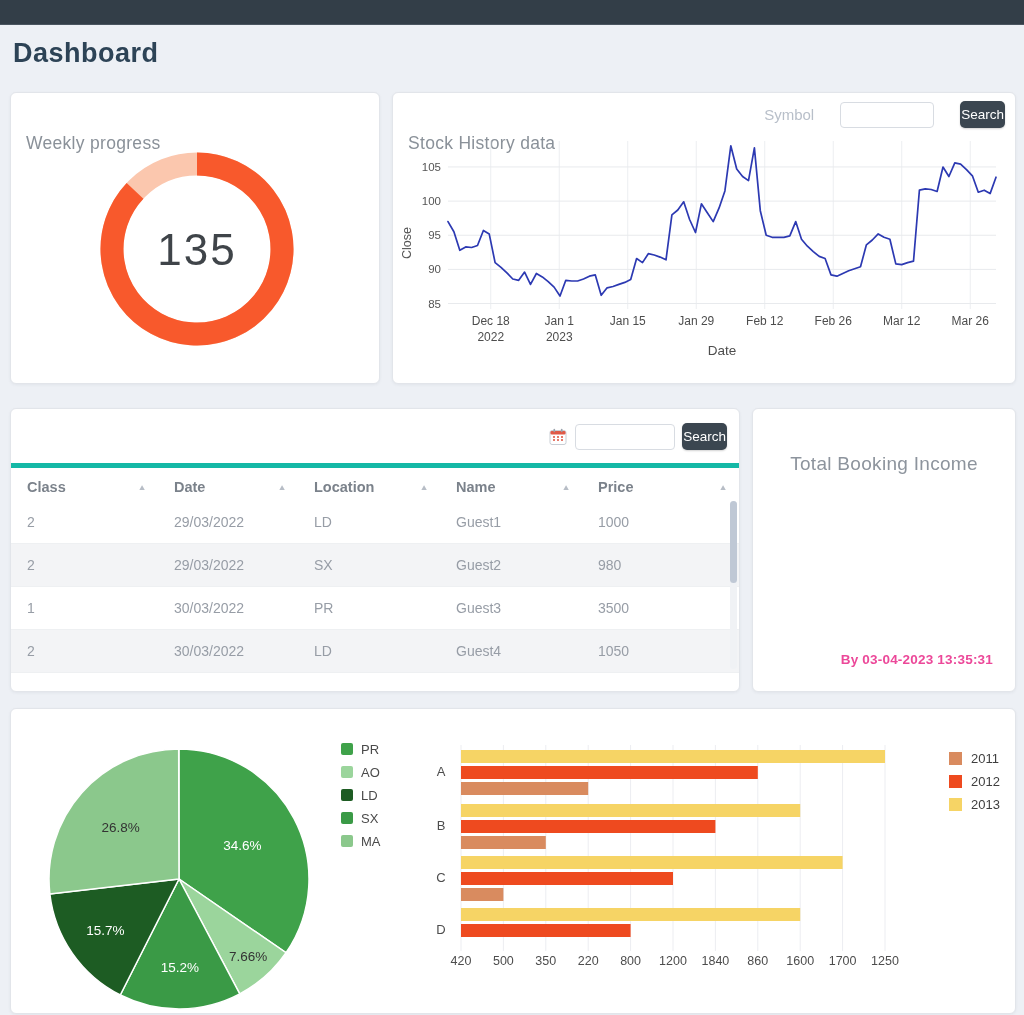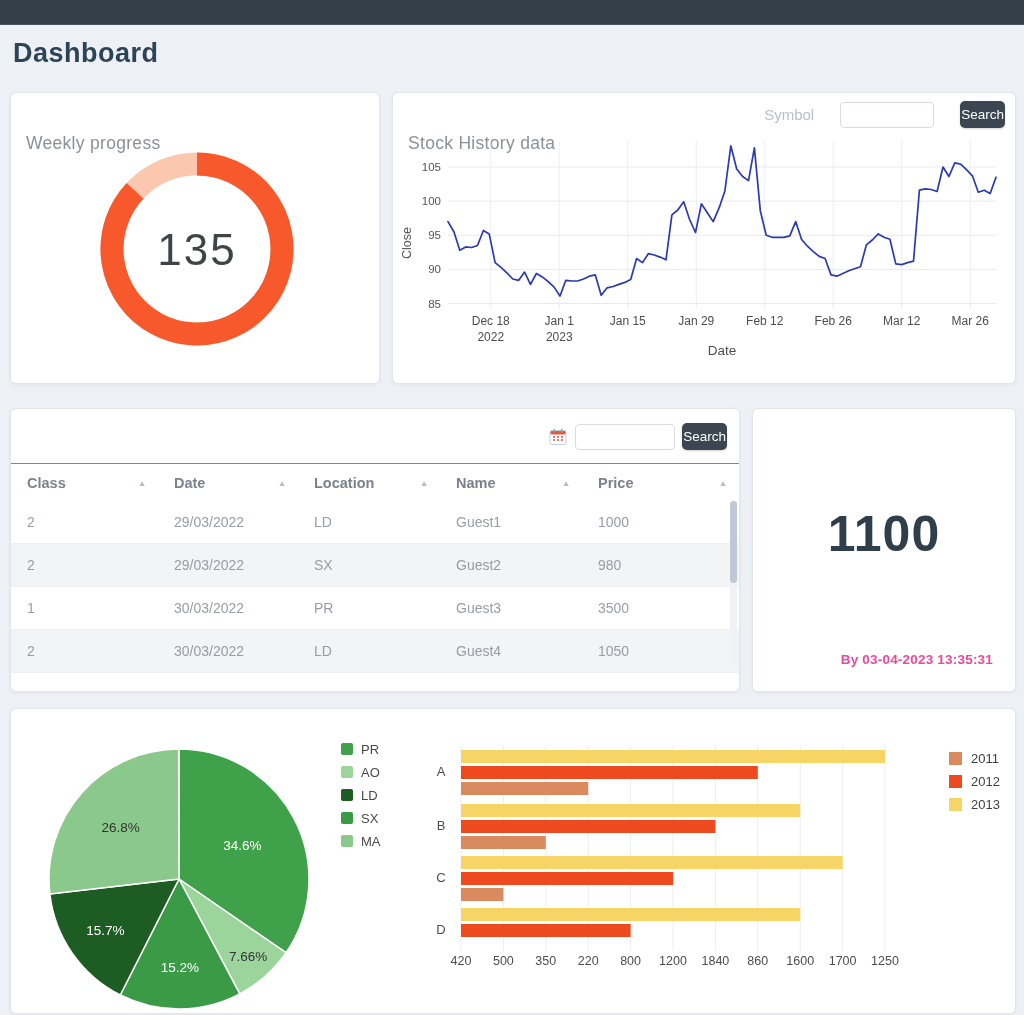--- a/index.html
+++ b/index.html
@@ -22,21 +22,21 @@
   .symbol-row{position:absolute;top:8px;right:10px;display:flex;align-items:center;gap:26px;}
   .field-label{font-size:15px;color:#b8bfc9;}
   .txt-input{width:80px;height:24px;border:1px solid #d8dce2;border-radius:4px;background:#fff;outline:none;padding:0 6px;font-size:13px;color:#555;}
   .btn-dark{background:#3b4650;color:#fff;border:none;border-radius:5px;font-size:13.5px;padding:6px 1px;cursor:pointer;box-shadow:0 1px 2px rgba(0,0,0,.18);font-family:inherit;}
   #stock-svg{position:absolute;left:4px;top:40px;}
   #donut-svg{position:absolute;left:0;top:36px;}
   
   .table-controls{position:absolute;top:14px;right:12px;display:flex;align-items:center;gap:7px;}
   .cal-btn{width:20px;height:20px;display:flex;align-items:center;justify-content:center;cursor:pointer;background:none;border:none;padding:0;}
   .date-input{width:86px;height:24px;border:1px solid #d8dce2;border-radius:4px;background:#fff;outline:none;padding:0 6px;font-size:13px;color:#555;}
-  .thead{position:absolute;left:0;right:0;top:54px;height:38px;border-top:1px solid #14b8a6;border-bottom:1px solid #e8eaee;
+  .thead{position:absolute;left:0;right:0;top:54px;height:38px;border-top:5px solid #14b8a6;border-bottom:1px solid #e8eaee;
     display:grid;grid-template-columns:147px 140px 142px 142px 157px;align-items:center;}
   .th-cell{display:flex;align-items:center;justify-content:space-between;padding:0 12px 0 16px;font-size:14.5px;color:#7b828b;font-weight:600;cursor:pointer;}
   .sort{font-size:8px;color:#b7bdc6;transform:scaleX(1.15);}
   .tbody{position:absolute;left:0;right:0;top:92px;}
   .trow{display:grid;grid-template-columns:147px 140px 142px 142px 157px;height:42px;align-items:center;border-bottom:1px solid #eef0f2;background:#fff;}
   .trow.striped{background:#f3f4f6;}
   .td{padding-left:16px;font-size:14px;color:#979da6;}
   .scrollbar{position:absolute;right:2px;top:92px;width:7px;height:168px;background:#f0f2f5;border-radius:4px;}
   .scroll-thumb{position:absolute;left:0;top:0;width:7px;height:82px;background:#bfc8d5;border-radius:4px;cursor:pointer;}
   
@@ -176,21 +176,21 @@
         <div class="td">Guest4</div>
         <div class="td">1050</div>
       </div>
     </div>
   <div class="scrollbar">
     <div class="scroll-thumb"></div>
   </div>
 </section>
 
 <section class="card" id="card-income">
-  <div class="income-value">1100</div>
+  <div class="income-title">Total Booking Income</div>
   <div class="income-byline">
     <span>By</span>
     <span>03-04-2023 13:35:31</span>
   </div>
 </section>
 
 <section class="card" id="card-bottom">
   <svg id="pie-svg" width="404" height="304" viewBox="0 0 404 304">
       <path d="M 168 170 L 168 40 A 130 130 0 0 1 275.05923769169556 243.74496338647836 Z" fill="#3fa24a" stroke="#ffffff" stroke-width="1.5"></path>
       <text x="231.29403876027055" y="141.24169791746175" text-anchor="middle" font-size="13.5" fill="#ffffff">34.6%</text>

